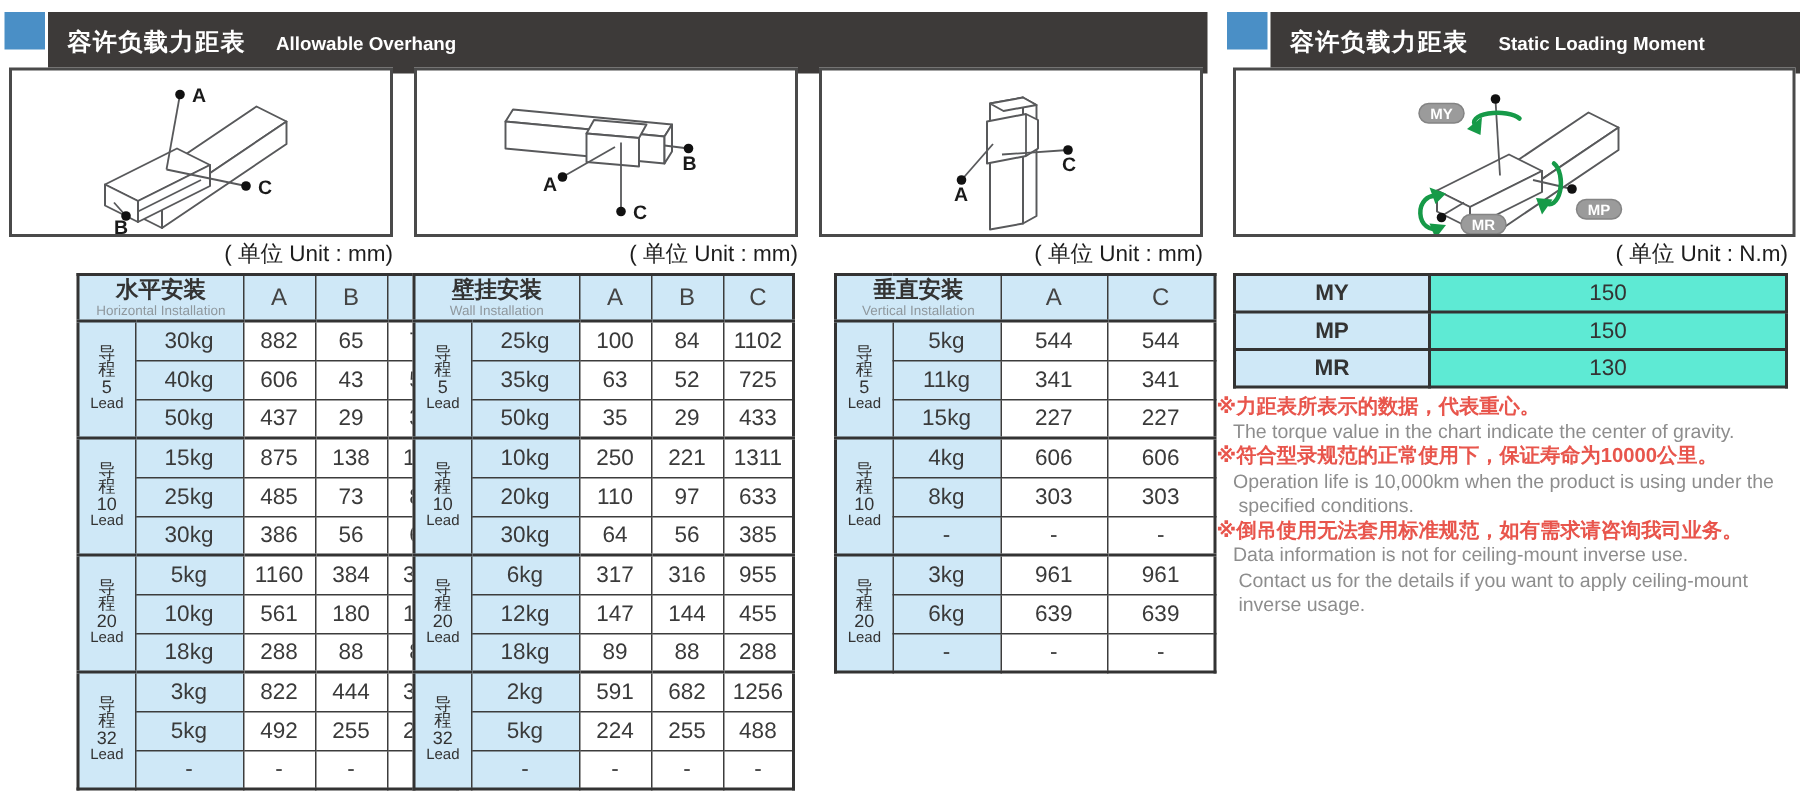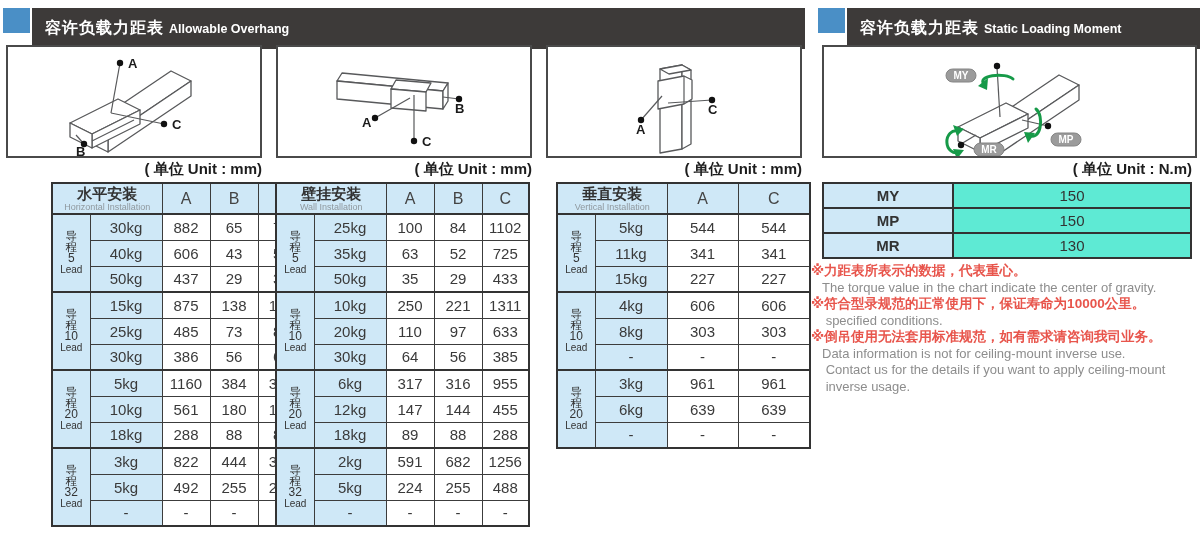--- a/index.html
+++ b/index.html
@@ -9,21 +9,21 @@
     font-family:"Liberation Sans","DejaVu Sans",sans-serif; color:#3a3a3a;
     --blue:#4a8fc6; --bar:#3d3a39; --cellblue:#cfe8f7; --bdark:#3c3c3c;
     --binner:#999999; --red:#e8554c; --gray:#8d8d8d; --green:#169a48;
   }
   
   .hdr { position:absolute; top:8px; height:25px; }
   .hdr-sq { position:absolute; left:0; top:0; width:27px; height:25px; background:var(--blue); }
   .hdr-bar { position:absolute; left:29px; top:0; height:41px; background:var(--bar);
              color:#fff; display:flex; align-items:center; padding-left:13px; white-space:nowrap; }
   .hdr-zh { font-size:16px; font-weight:bold; letter-spacing:1px; }
-  .hdr-en { font-size:12.5px; font-weight:bold; margin-left:5px; }
+  .hdr-en { font-size:12.5px; font-weight:bold; margin-left:20px; }
   #hdr-left  { left:3px;  width:802px; }
   #hdr-left  .hdr-bar { width:773px; }
   #hdr-right { left:818px; width:382px; }
   #hdr-right .hdr-bar { width:353px; }
 
   
   .dbox { position:absolute; top:45px; height:113px; border:2px solid #4a4a4a; background:#fff; }
   #box-horizontal { left:6px;   width:256px; }
   #box-wall       { left:276px; width:256px; }
   #box-vertical   { left:546px; width:256px; }
@@ -32,21 +32,21 @@
   .iso { stroke:#58595b; stroke-width:1.3; fill:#ffffff; stroke-linejoin:round; }
   .leader { stroke:#58595b; stroke-width:1.2; fill:none; }
   .dot { fill:#111; stroke:none; }
   .ptlabel { font:bold 13px "Liberation Sans",sans-serif; fill:#1a1a1a; }
   .garc { stroke:var(--green); stroke-width:3; fill:none; stroke-linecap:round; }
   .garrow { fill:var(--green); stroke:none; }
   .badge { fill:#9b9b9b; stroke:#848484; stroke-width:1; }
   .badgetxt { font:bold 10px "Liberation Sans",sans-serif; fill:#fff; text-anchor:middle; }
 
   
-  .unit { position:absolute; top:160px; height:20px; font-size:15px; font-weight:bold;
+  .unit { position:absolute; top:160px; height:20px; font-size:15px; font-weight:normal;
           color:#1d1d1d; text-align:right; }
   #unit-horizontal { left:6px;   width:256px; }
   #unit-wall       { left:276px; width:256px; }
   #unit-vertical   { left:546px; width:256px; }
   #unit-moment     { left:822px; width:370px; }
 
   
   .tblwrap { position:absolute; top:182px; }
   #table-horizontal { left:5px;margin-left:46px; } #table-wall { left:275px; } #table-vertical { left:545px;padding-left:11px; }
   table.spec { border-collapse:collapse; background:#fff; border:2px solid #333; table-layout:fixed; }
@@ -527,18 +527,19 @@
           <td class="mlabel">MR</td>
           <td class="mvalue">130</td>
         </tr>
       </tbody>
     </table>
   </div>
 <div id="notes">
     <div class="note-zh">※力距表所表示的数据，代表重心。</div>
     <div class="note-en">The torque value in the chart indicate the center of gravity.</div>
     <div class="note-zh">※符合型录规范的正常使用下，保证寿命为10000公里。</div>
+    <div class="note-en">Operation life is 10,000km when the product is using under the</div>
     <div class="note-en"> specified conditions.</div>
     <div class="note-zh">※倒吊使用无法套用标准规范，如有需求请咨询我司业务。</div>
     <div class="note-en">Data information is not for ceiling-mount inverse use.</div>
     <div class="note-en"> Contact us for the details if you want to apply ceiling-mount</div>
     <div class="note-en"> inverse usage.</div>
   </div>
 
 </body></html>

